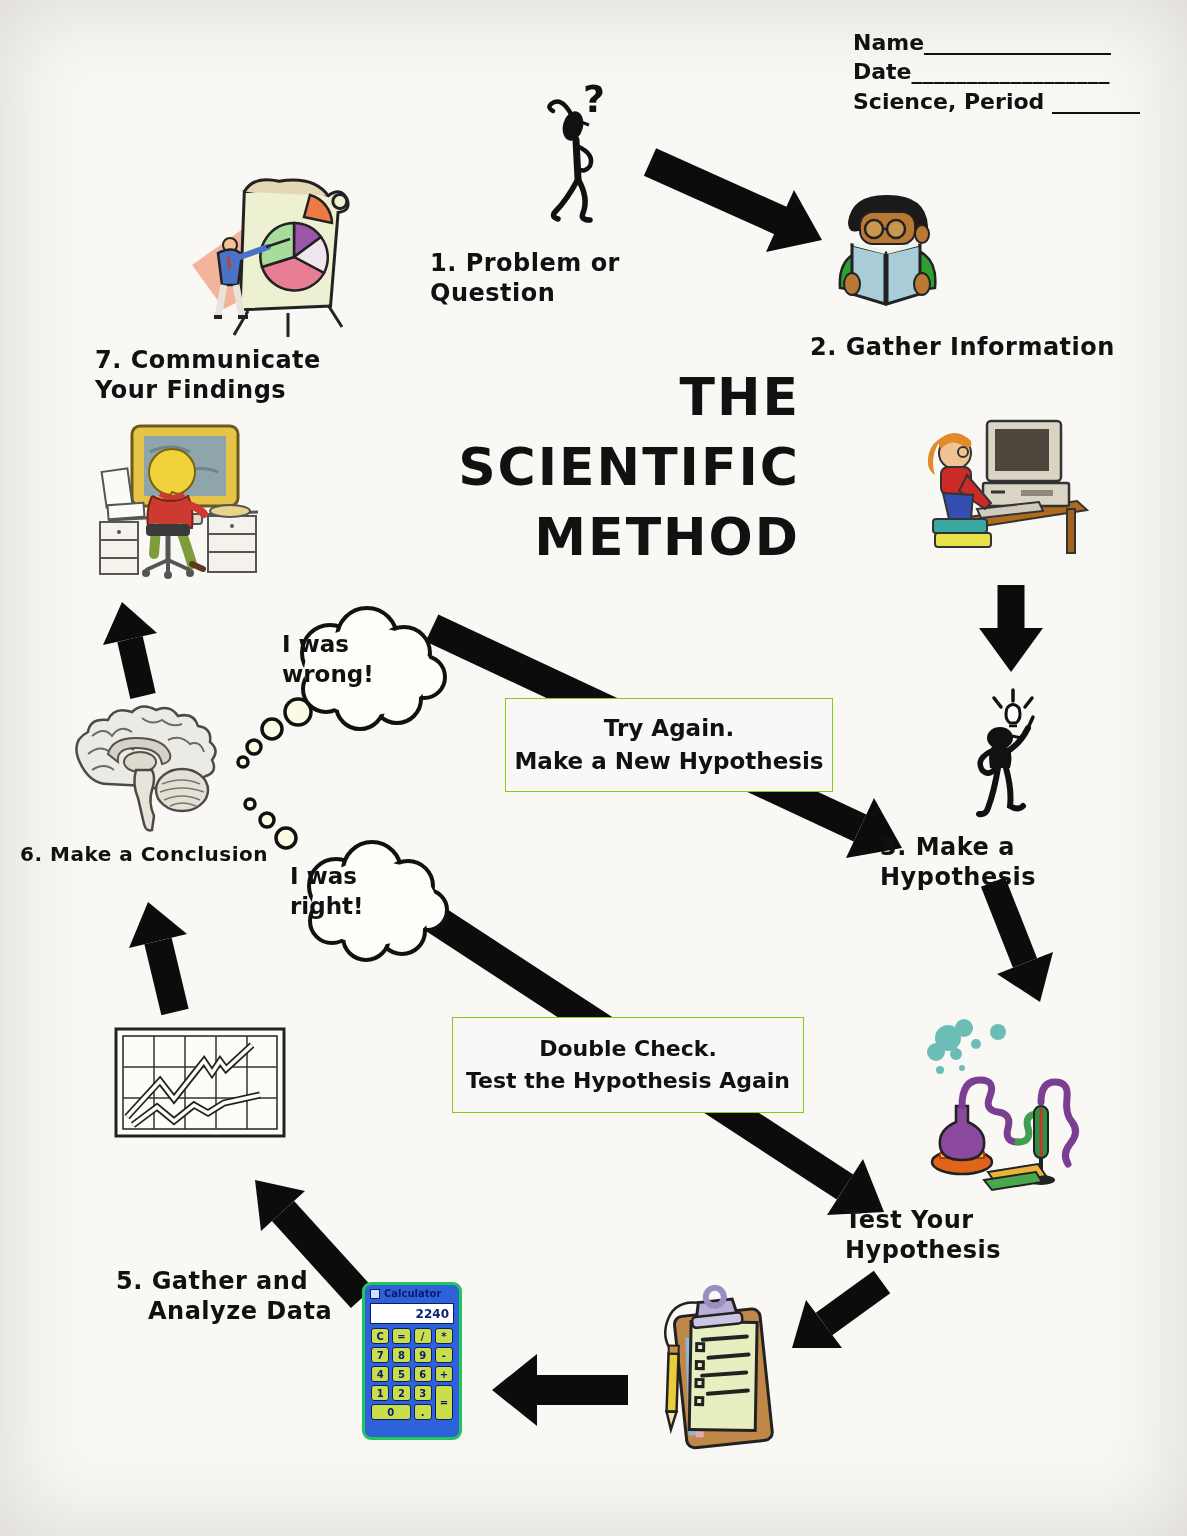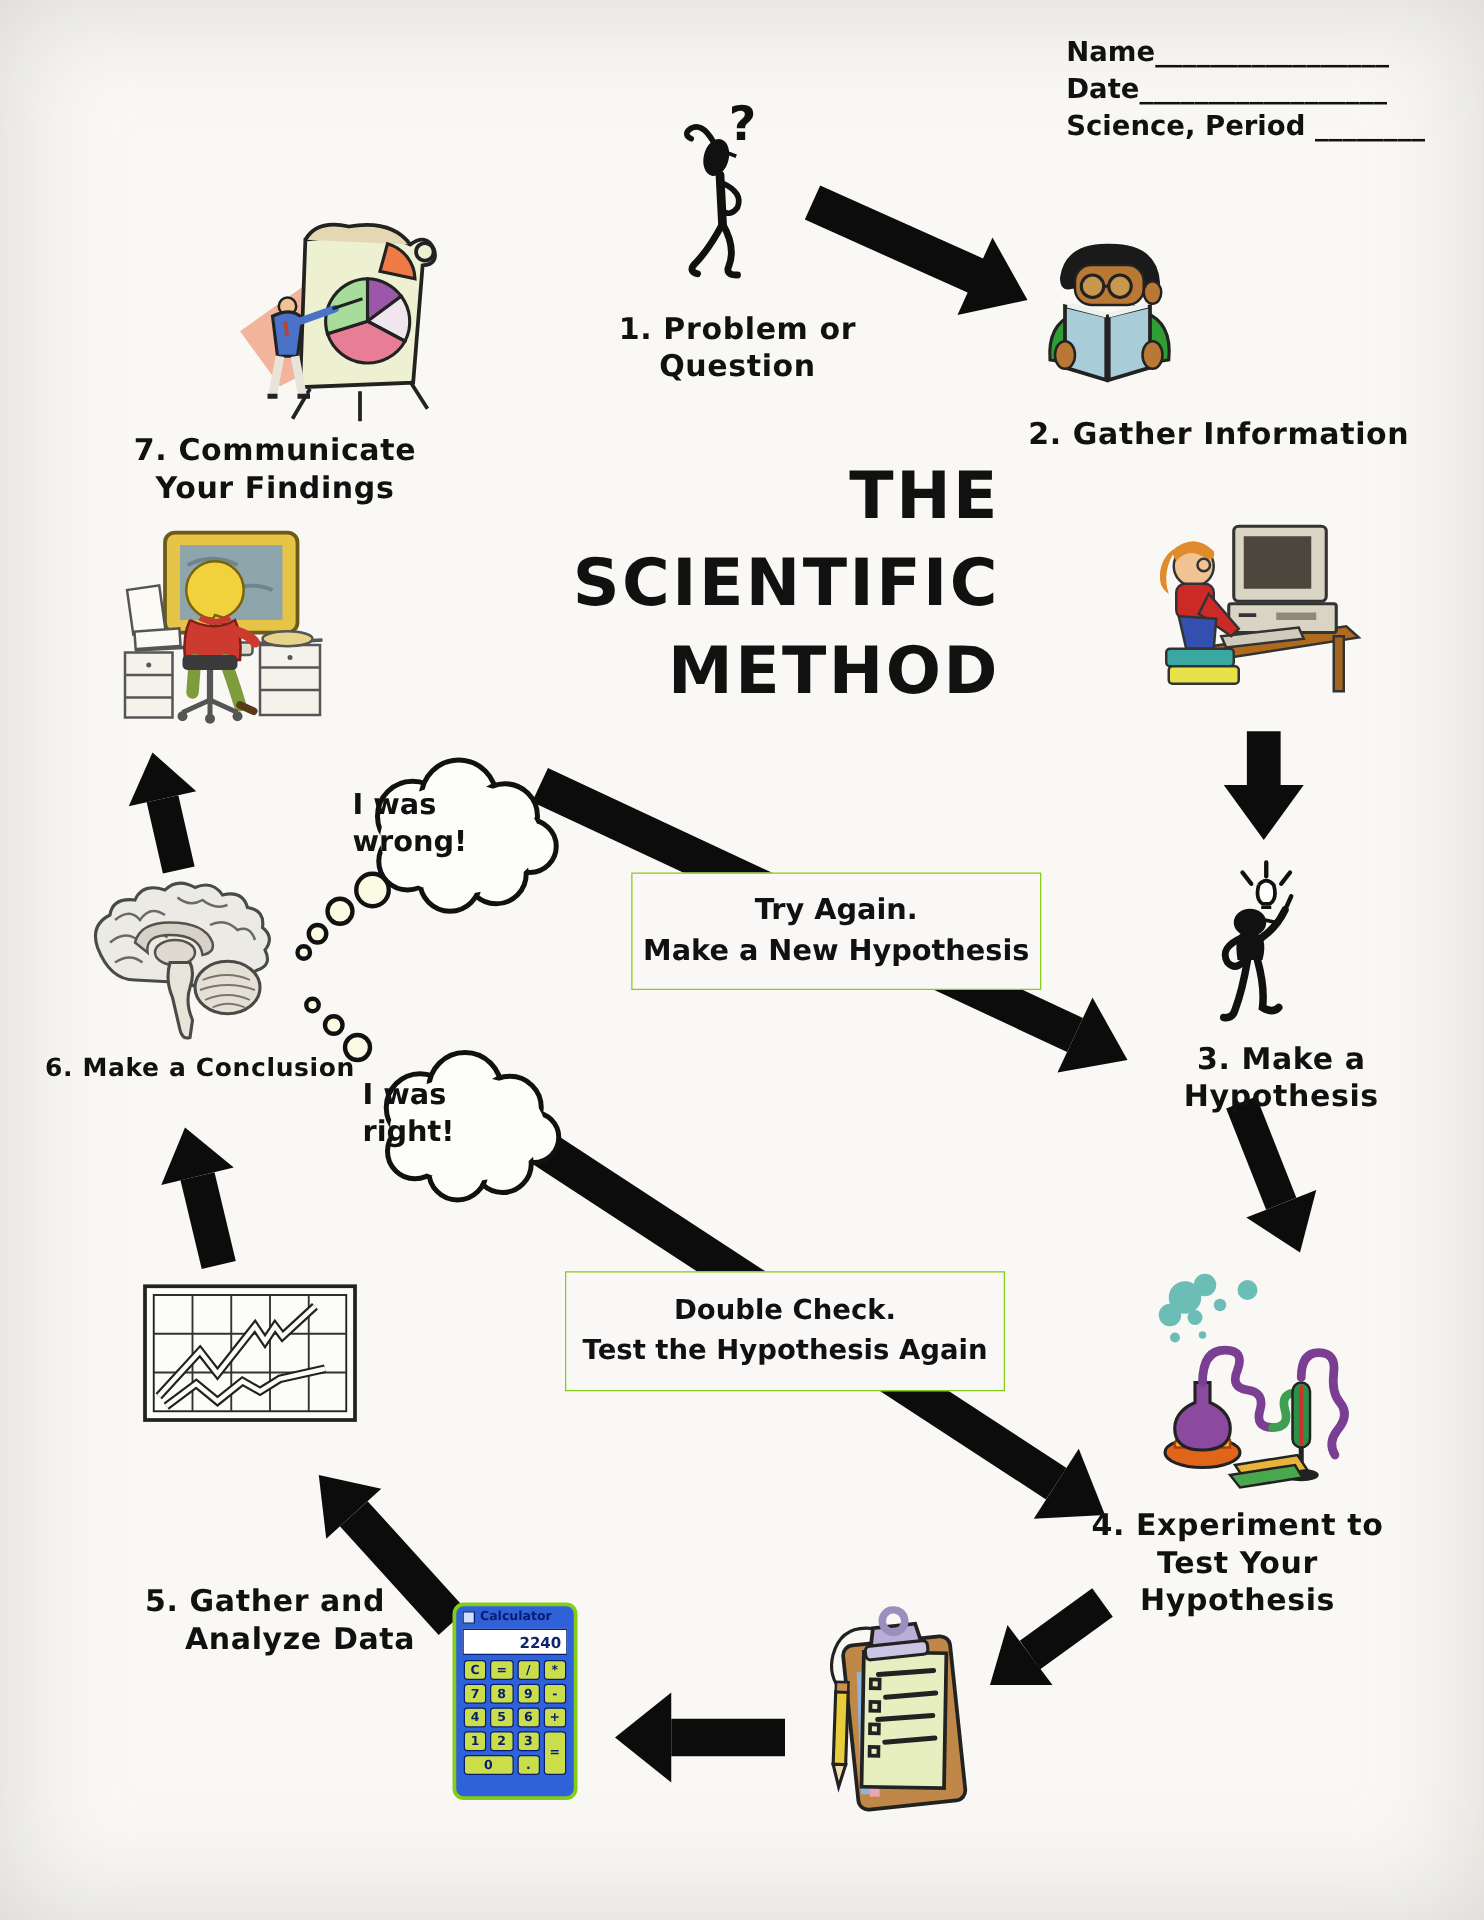--- a/index.html
+++ b/index.html
@@ -4,39 +4,39 @@
 <style>
   html,body{margin:0;padding:0;background:#e8e6e2;}
   #page{
     position:relative;width:1187px;height:1536px;margin:0 auto;
     background:#f9f8f5;overflow:hidden;
     font-family:"DejaVu Sans","Liberation Sans",sans-serif;
     box-shadow:inset 0 0 90px rgba(160,155,145,.35);
     color:#111;
   }
   .abs{position:absolute;}
-  .lbl{font-weight:bold;text-align:center;color:#111;letter-spacing:.5px;line-height:1.25;z-index:4;}
+  .lbl{font-weight:bold;color:#111;letter-spacing:.5px;line-height:1.25;z-index:4;}
   
   #header-block{left:853px;top:28px;width:325px;font-size:22px;font-weight:bold;line-height:1.34;z-index:4;}
   
   #main-title{left:390px;top:362px;width:410px;text-align:right;font-size:52px;font-weight:bold;
     letter-spacing:2px;line-height:1.35;z-index:4;}
   
   .decision-box{background:#f9f8f6;border:1px solid #84cc16;display:flex;flex-direction:column;
     justify-content:center;align-items:center;font-weight:bold;z-index:3;line-height:1.45;}
   #try-again-box{left:505px;top:698px;width:326px;height:92px;font-size:23px;}
   #double-check-box{left:452px;top:1017px;width:350px;height:94px;font-size:22px;}
   
   .bubble{z-index:3;}
   .bubble-text{position:absolute;left:0;right:0;text-align:left;font-weight:bold;font-size:23px;line-height:1.3;}
   
   #arrows{left:0;top:0;width:1187px;height:1536px;z-index:1;}
   
   #calculator{left:362px;top:1282px;width:100px;height:158px;background:#2f62d8;
-    border:3px solid #84cc16;border-radius:9px;z-index:3;box-sizing:border-box;}
+    border:3px solid #22c55e;border-radius:9px;z-index:3;box-sizing:border-box;}
   .calc-titlebar{height:17px;display:flex;align-items:center;gap:4px;padding:0 5px;
     color:#0a1c6e;font-size:10px;font-weight:bold;}
   .calc-close{width:8px;height:8px;border:1.5px solid #0a1c6e;background:#cfe0ff;display:inline-block;}
   .calc-display{margin:1px 5px 3px 5px;height:19px;background:#ffffff;border:1.5px solid #0a1c6e;
     display:flex;align-items:center;justify-content:flex-end;padding-right:4px;
     font-size:12px;font-weight:bold;color:#10246e;text-align:right;}
   .calc-keys{display:grid;grid-template-columns:repeat(4,1fr);grid-auto-rows:16px;gap:3px;padding:1px 6px 6px 6px;}
   .calc-key{background:#cade4a;border:1.5px solid #0a1c6e;border-radius:3px;color:#0a1c6e;
     font-size:10px;font-weight:bold;display:flex;align-items:center;justify-content:center;}
   .key-eq-tall{grid-column:4;grid-row:4/6;}
@@ -356,21 +356,20 @@
     <path d="M108 132 Q122 132 118 118 Q114 104 128 104" fill="none" stroke="#3f9e52" stroke-width="7" stroke-linecap="round"></path>
     <rect x="124" y="96" width="14" height="52" rx="7" fill="#2f8f46" stroke="#222" stroke-width="2"></rect>
     <path d="M131 98 L131 146" stroke="#c8342a" stroke-width="3"></path>
     <path d="M131 92 Q131 72 145 72 Q159 72 157 88 Q155 104 162 112 Q170 122 160 134 Q152 144 158 154" fill="none" stroke="#7a3f92" stroke-width="7" stroke-linecap="round"></path>
     <line x1="131" y1="148" x2="131" y2="168" stroke="#222" stroke-width="4"></line>
     <ellipse cx="131" cy="170" rx="14" ry="5" fill="#222"></ellipse>
     <path d="M78 162 L128 154 L136 166 L86 174 Z" fill="#e8b33a" stroke="#222" stroke-width="2"></path>
     <path d="M74 170 L126 162 L132 172 L82 180 Z" fill="#49a84e" stroke="#222" stroke-width="2"></path>
   </svg>
   <div class="abs lbl" style="left:845px;top:1205px;width:290px;font-size:24px">
-    <div>4. Experiment to</div>
     <div>Test Your Hypothesis</div>
   </div>
 
   <svg class="abs" style="left:642px;top:1285px;z-index:2" width="150" height="182" viewBox="0 0 150 182">
     <g transform="rotate(-6 75 90)">
       <path d="M70 18 Q40 8 30 34 Q24 50 34 64" fill="none" stroke="#222" stroke-width="2.5"></path>
       <rect x="38" y="28" width="86" height="132" rx="8" fill="#c08848" stroke="#222" stroke-width="3"></rect>
       <g transform="rotate(4 80 100)">
         <rect x="44" y="52" width="10" height="98" fill="#8fb4d8"></rect>
         <rect x="51" y="54" width="8" height="98" fill="#e8a8b0"></rect>

